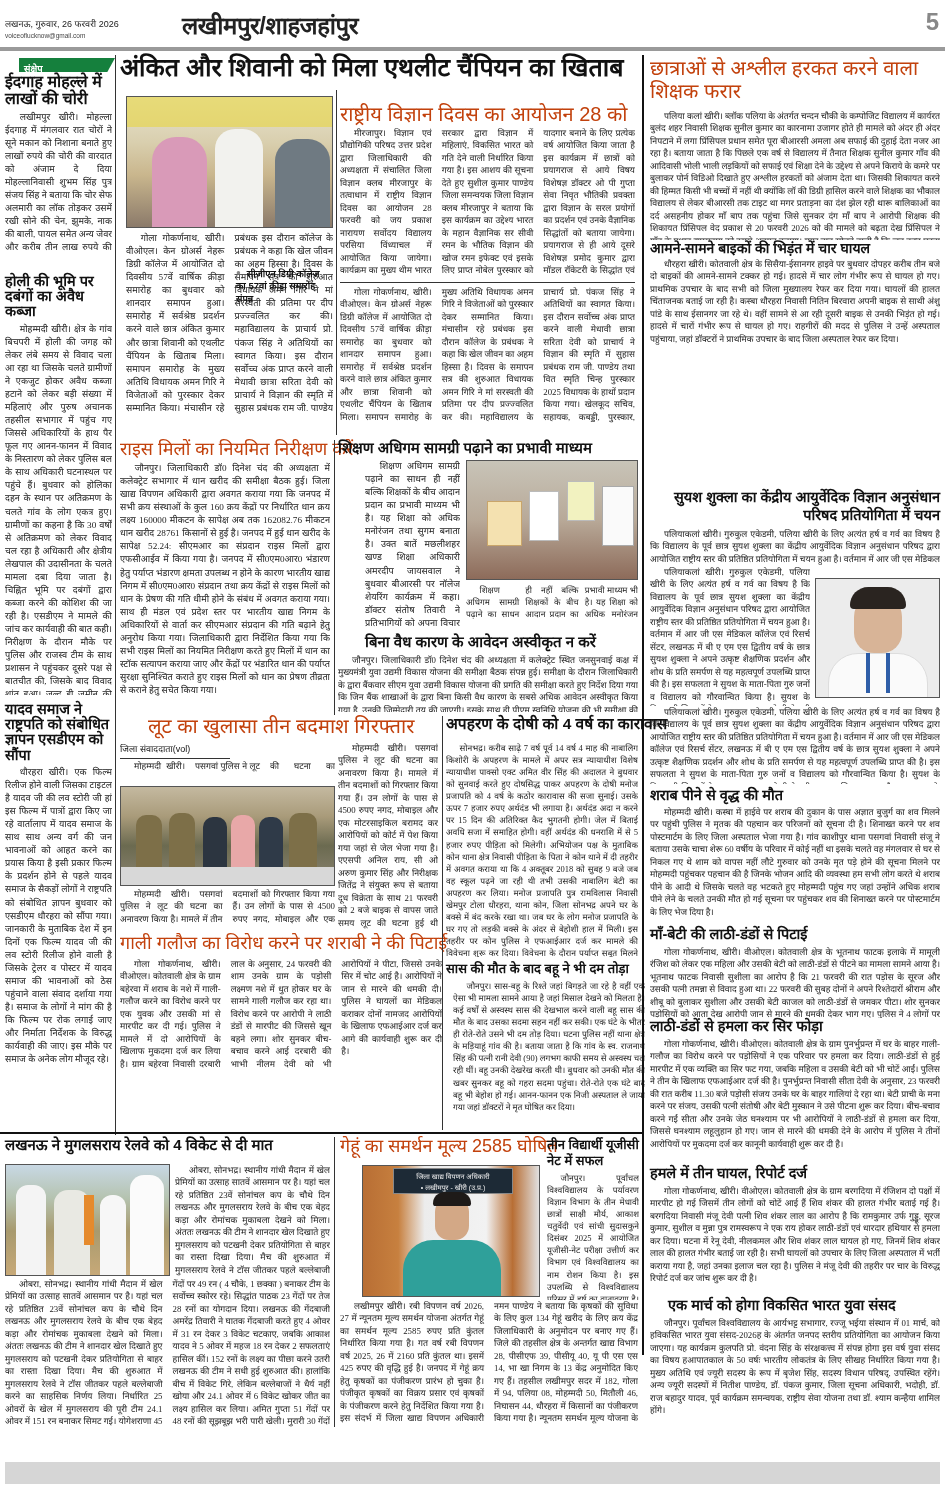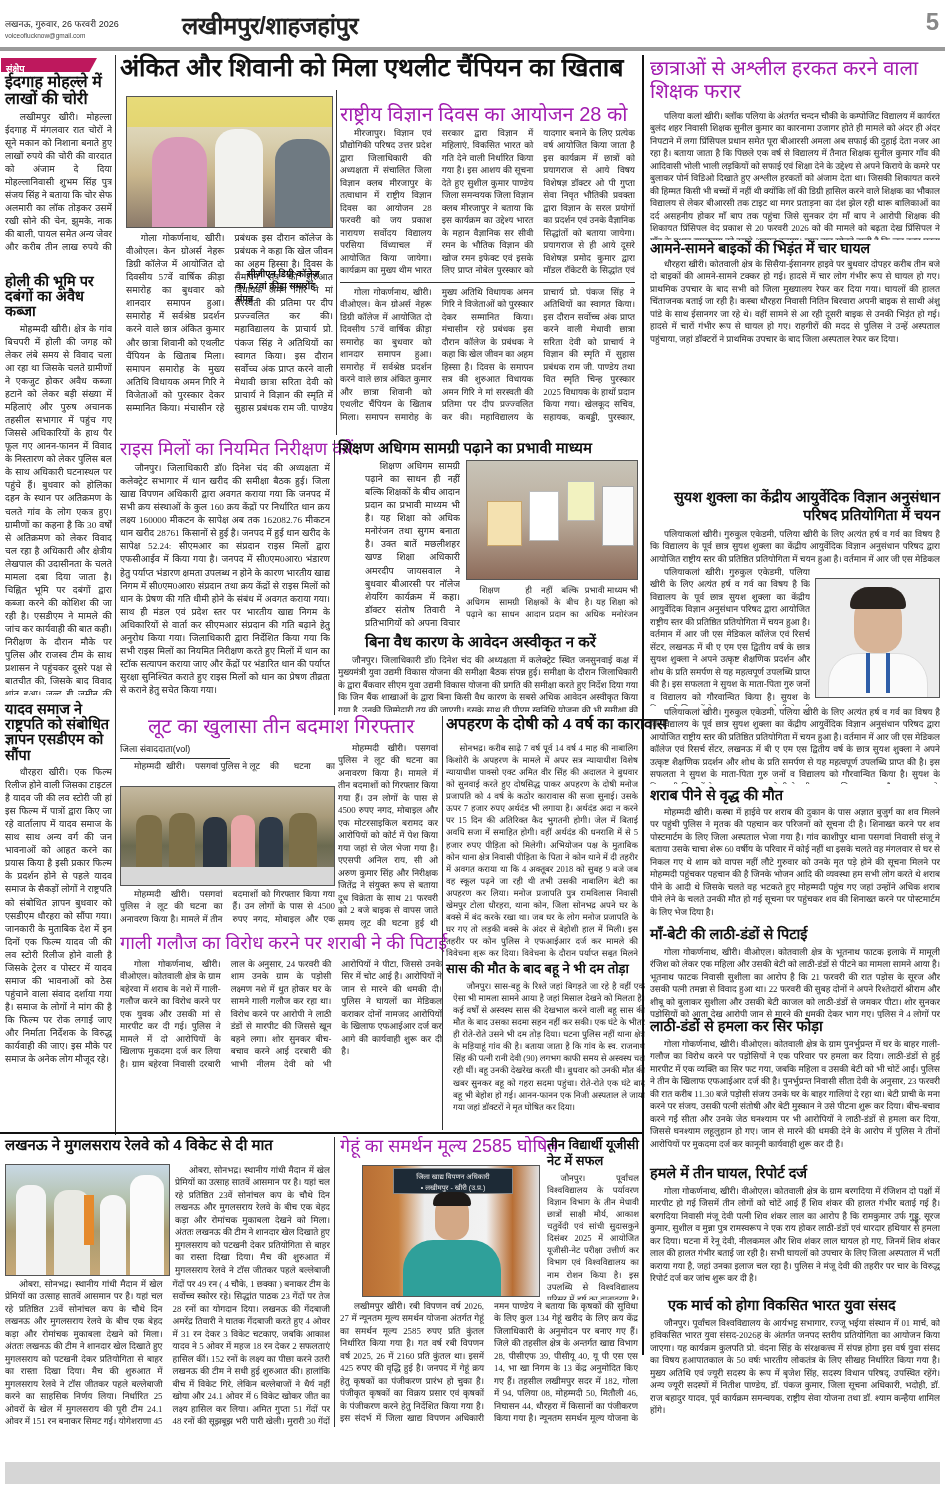--- a/index.html
+++ b/index.html
@@ -1,20 +1,20 @@
 <!DOCTYPE html>
 <html><head>
 <meta charset="utf-8">
 <style>
   *{box-sizing:border-box;margin:0;padding:0;}
   html,body{width:945px;height:1500px;background:#fff;overflow:hidden;}
   body{font-family:"Liberation Serif","DejaVu Serif",serif;color:#111;position:relative;}
   .abs{position:absolute;}
   .hl{font-family:"Liberation Sans","DejaVu Sans",sans-serif;font-weight:bold;line-height:1.05;color:#111;}
-  .hl-thin{font-family:"Liberation Sans","DejaVu Sans",sans-serif;font-weight:normal;line-height:1.05;color:#a21caf;}
+  .hl-thin{font-family:"Liberation Sans","DejaVu Sans",sans-serif;font-weight:normal;line-height:1.05;color:#c2410c;}
   .body-txt{font-size:9.2px;line-height:1.42;text-align:justify;color:#222;overflow:hidden;}
   .body-txt p{text-indent:1.6em;}
   .vrule{position:absolute;width:1px;background:#333;}
   .vrule-thick{position:absolute;width:2px;background:#111;}
   .hrule{position:absolute;height:1px;background:#333;}
   .photo{position:absolute;overflow:hidden;border:1px solid #555;}
   .cols2{column-count:2;column-gap:10px;}
   .cols3{column-count:3;column-gap:10px;}
   .bullet{position:absolute;font-family:"Liberation Sans",sans-serif;font-size:11px;font-weight:bold;line-height:1.3;}
   .bullet:before{content:"\25CF";color:#888;font-size:8px;margin-right:6px;vertical-align:2px;}
@@ -23,21 +23,21 @@
 <body>
 
 <div class="abs" style="left:0;top:0;width:945px;height:46px;">
   <div class="abs" style="left:5px;top:17px;font-family:'Liberation Sans',sans-serif;font-size:9px;color:#222;">लखनऊ, गुरुवार, 26 फरवरी 2026</div>
   <div class="abs" style="left:5px;top:32px;font-family:'Liberation Sans',sans-serif;font-size:6.5px;color:#444;">voiceoflucknow@gmail.com</div>
   <div class="abs" style="left:0;width:540px;text-align:center;top:8px;font-family:'Liberation Sans',sans-serif;font-weight:bold;font-size:24px;color:#222;letter-spacing:-0.5px;">लखीमपुर/शाहजहांपुर</div>
   <div class="abs" style="right:6px;top:8px;font-family:'Liberation Sans',sans-serif;font-weight:bold;font-size:24px;color:#888;">5</div>
 </div>
 <div class="abs" style="left:0;top:47px;width:945px;height:4px;background:#9a9a9a;"></div>
 
-<div class="abs" style="left:1px;top:58px;width:96px;height:14px;background:#be185d;clip-path:polygon(0 0,100% 0,92% 100%,0 100%);">
+<div class="abs" style="left:19px;top:58px;width:96px;height:14px;background:#15803d;clip-path:polygon(0 0,100% 0,92% 100%,0 100%);">
   <span style="color:#fff;font-family:'Liberation Sans',sans-serif;font-size:9.5px;font-weight:bold;padding-left:5px;line-height:14px;">संक्षेप</span>
 </div>
 
 <div class="abs" style="left:5px;top:74px;width:107px;">
   <div class="hl" style="font-size:16px;margin-bottom:3px;">ईदगाह मोहल्ले में लाखों की चोरी</div>
   <div class="body-txt" style="height:140px;">
       <p>लखीमपुर खीरी। मोहल्ला ईदगाह में मंगलवार रात चोरों ने सूने मकान को निशाना बनाते हुए लाखों रुपये की चोरी की वारदात को अंजाम दे दिया मोहल्लानिवासी शुभम सिंह पुत्र संजय सिंह ने बताया कि चोर सेफ अलमारी का लॉक तोड़कर उसमें रखी सोने की चेन, झुमके, नाक की बाली, पायल समेत अन्य जेवर और करीब तीन लाख रुपये की नकदी उठा ले गए। सूचना पर पुलिस के आला अधिकारी, एएसपी पवन गौतम, कोतवाल राजेश सिंह और फॉरेंसिक टीम मौके पर पहुंची।</p>
     </div>
 </div>
 

